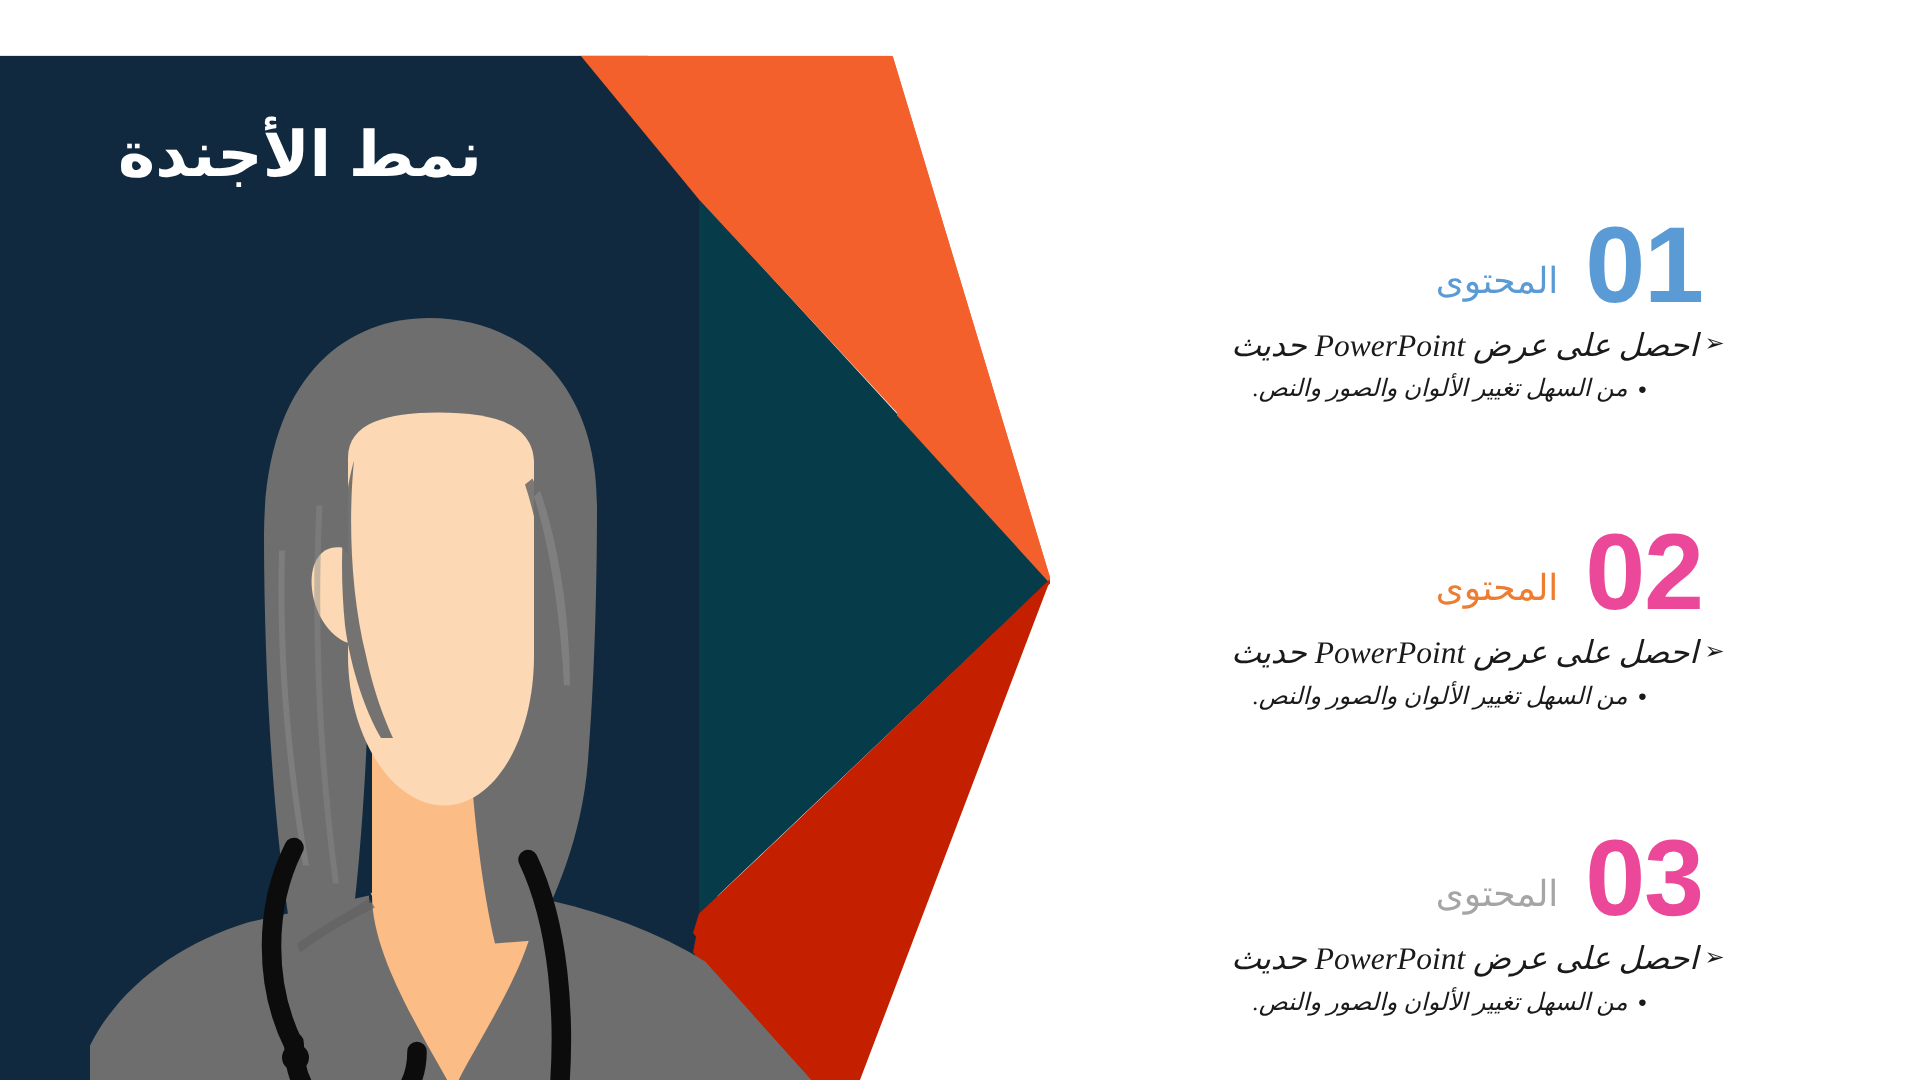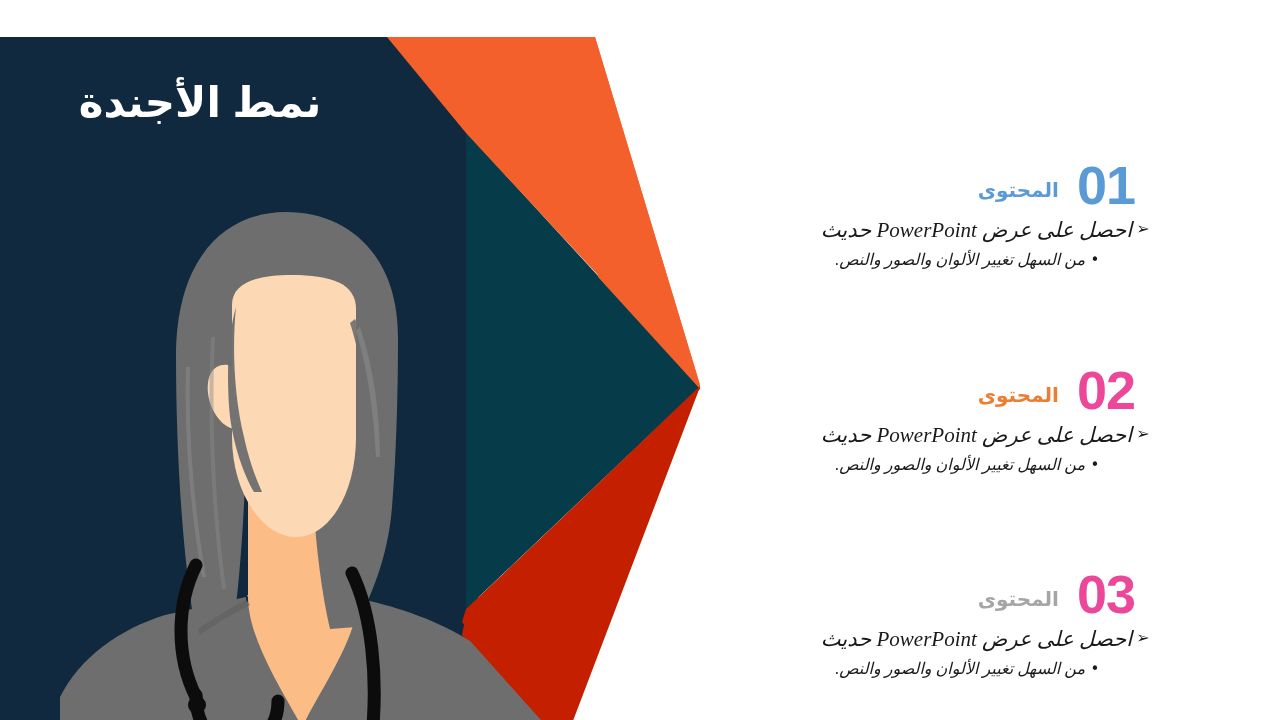--- a/index.html
+++ b/index.html
@@ -42,27 +42,27 @@
   .item-3{top:517px;}
 
   .item-head{
     display:flex;flex-direction:row;align-items:flex-end;
     justify-content:flex-start;
     height:66px;
     padding-right:25px;
     box-sizing:border-box;
   }
   .item-number{
-    font-size:54px;font-weight:bold;line-height:0.95;
+    font-size:72px;font-weight:bold;line-height:0.95;
     letter-spacing:-1px;
     font-family:"Liberation Sans","DejaVu Sans",sans-serif;
     direction:ltr;
   }
   .item-heading{
-    font-size:20px;font-weight:bold;
+    font-size:24px;font-weight:normal;
     margin-right:18px;
     margin-bottom:9px;
     direction:rtl;
     white-space:nowrap;
   }
 
   .bullets{
     margin-top:4px;
     padding-right:0px;
     direction:rtl;

